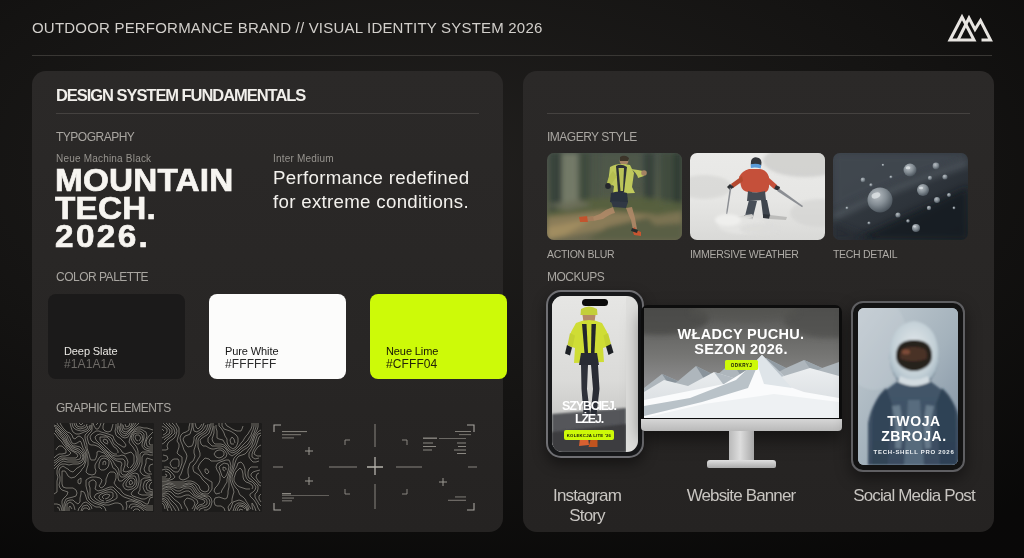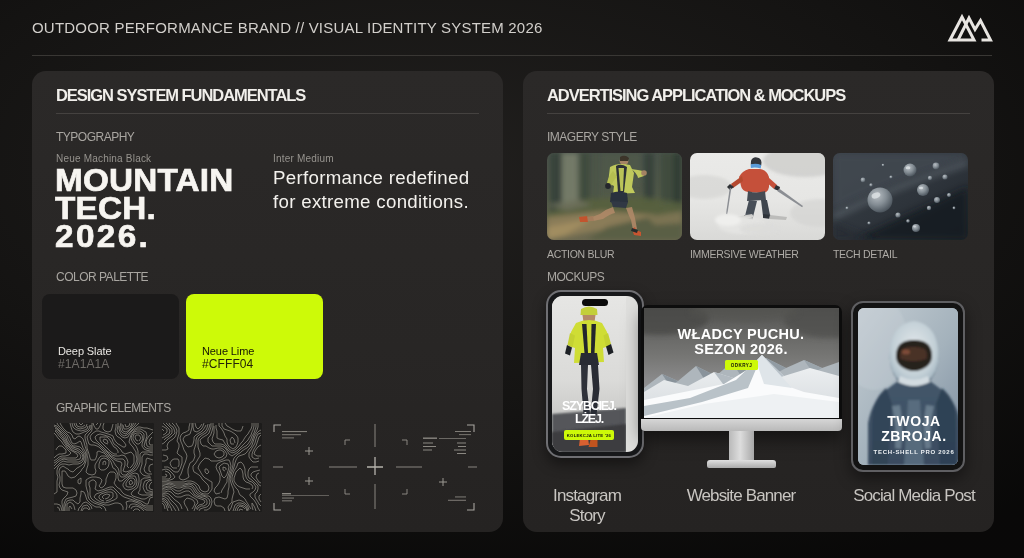--- a/index.html
+++ b/index.html
@@ -14,21 +14,21 @@
   .hline{position:absolute;left:32px;top:55px;width:960px;border-top:1px solid #393734;}
   .panel{position:absolute;top:71px;width:471px;height:461px;border-radius:14px;
     background:linear-gradient(180deg,#2b2928 0%,#282625 60%,#252322 100%);}
   #lp{left:32px;} #rp{left:523px;}
   .ph{position:absolute;left:24px;top:15px;color:#f1efeb;font-size:16.5px;font-weight:bold;letter-spacing:-1.05px;}
   .pline{position:absolute;left:24px;top:42px;width:423px;border-top:1px solid #454240;}
   .lbl{position:absolute;color:#a9a6a1;font-size:12px;letter-spacing:-0.5px;}
   .tiny{position:absolute;color:#96938e;font-size:10px;letter-spacing:0.2px;}
   .big{position:absolute;left:23px;top:95px;color:#f7f5f1;font-size:32px;line-height:28px;font-weight:bold;letter-spacing:0.2px;-webkit-text-stroke:0.7px #f7f5f1;transform:scaleX(1.04);transform-origin:0 0;}
   .perf{position:absolute;left:241px;top:95px;color:#f3f1ed;font-size:18.7px;line-height:23.5px;font-weight:500;letter-spacing:0.3px;}
-  .swrow{position:absolute;left:10px;top:223px;display:grid;grid-template-columns:137px 137px 137px;gap:7px;}
+  .swrow{position:absolute;left:16px;top:223px;display:grid;grid-template-columns:137px 137px 137px;gap:24px;}
   .sw{height:85px;border-radius:8px;position:relative;}
   .sw .n{position:absolute;left:16px;bottom:22px;font-size:11px;font-weight:500;letter-spacing:-0.1px;}
   .sw .h{position:absolute;left:16px;bottom:8px;font-size:12px;letter-spacing:0.1px;}
   .gerow{position:absolute;left:22px;top:352px;display:flex;gap:8px;}
   .gtile{width:100px;height:89px;border-radius:2px;overflow:hidden;background:#1d1c1b;}
   .imgrow{position:absolute;left:24px;top:82px;display:flex;gap:8px;}
   .imgrow .im{width:135px;height:87px;border-radius:7px;overflow:hidden;position:relative;}
   .imlbl{position:absolute;top:177px;color:#aeaba6;font-size:10.5px;letter-spacing:-0.3px;}
   .dev-lbl{position:absolute;color:#c8c5c1;font-size:17px;letter-spacing:-0.85px;top:415px;text-align:center;}
 </style>
@@ -51,20 +51,24 @@
   <div class="tiny" style="left:24px;top:82px;">Neue Machina Black</div>
   <div class="big">MOUNTAIN<br>TECH.<br><span style="letter-spacing:2.3px;">2026.</span></div>
   <div class="tiny" style="left:241px;top:82px;">Inter Medium</div>
   <div class="perf">Performance redefined<br>for extreme conditions.</div>
 
   <div class="lbl" style="left:24px;top:199px;">COLOR PALETTE</div>
   <div class="swrow">
     <div class="sw" style="background:#1b1a1a;">
       <div class="n" style="color:#e9e7e3;">Deep Slate</div>
       <div class="h" style="color:#6e6b67;">#1A1A1A</div>
+    </div>
+    <div class="sw" style="background:#fcfcfb;">
+      <div class="n" style="color:#161616;">Pure White</div>
+      <div class="h" style="color:#2c2c2c;">#FFFFFF</div>
     </div>
     <div class="sw" style="background:#cdfa08;">
       <div class="n" style="color:#161604;">Neue Lime</div>
       <div class="h" style="color:#24240a;">#CFFF04</div>
     </div>
   </div>
 
   <div class="lbl" style="left:24px;top:330px;">GRAPHIC ELEMENTS</div>
   <div class="gerow">
     <div class="gtile" id="topoA"><svg width="100" height="89" viewBox="0 0 100 89">
@@ -247,21 +251,20 @@
         <rect x="12" y="74.6" width="12" height="0.9"></rect>
             <rect x="12" y="77.4" width="10" height="0.9"></rect>
         <rect x="185" y="73.5" width="11" height="0.9"></rect>
             <rect x="178" y="76.8" width="18" height="0.9"></rect>
       </g>
     </svg></div>
   </div>
 </div>
 
 <div class="panel" id="rp">
-  <div class="ph">ADVERTISING APPLICATION &amp; MOCKUPS</div>
   <div class="pline"></div>
   <div class="lbl" style="left:24px;top:59px;">IMAGERY STYLE</div>
   <div class="imgrow">
     <div class="im" id="imRun"><svg width="135" height="87" viewBox="0 0 135 87">
       <defs>
         <linearGradient id="rbg" x1="0" y1="0" x2="0" y2="1">
           <stop offset="0" stop-color="#49524a"></stop>
               <stop offset="0.5" stop-color="#515948"></stop>
           <stop offset="0.78" stop-color="#5d6147"></stop>
               <stop offset="1" stop-color="#6c6850"></stop>

